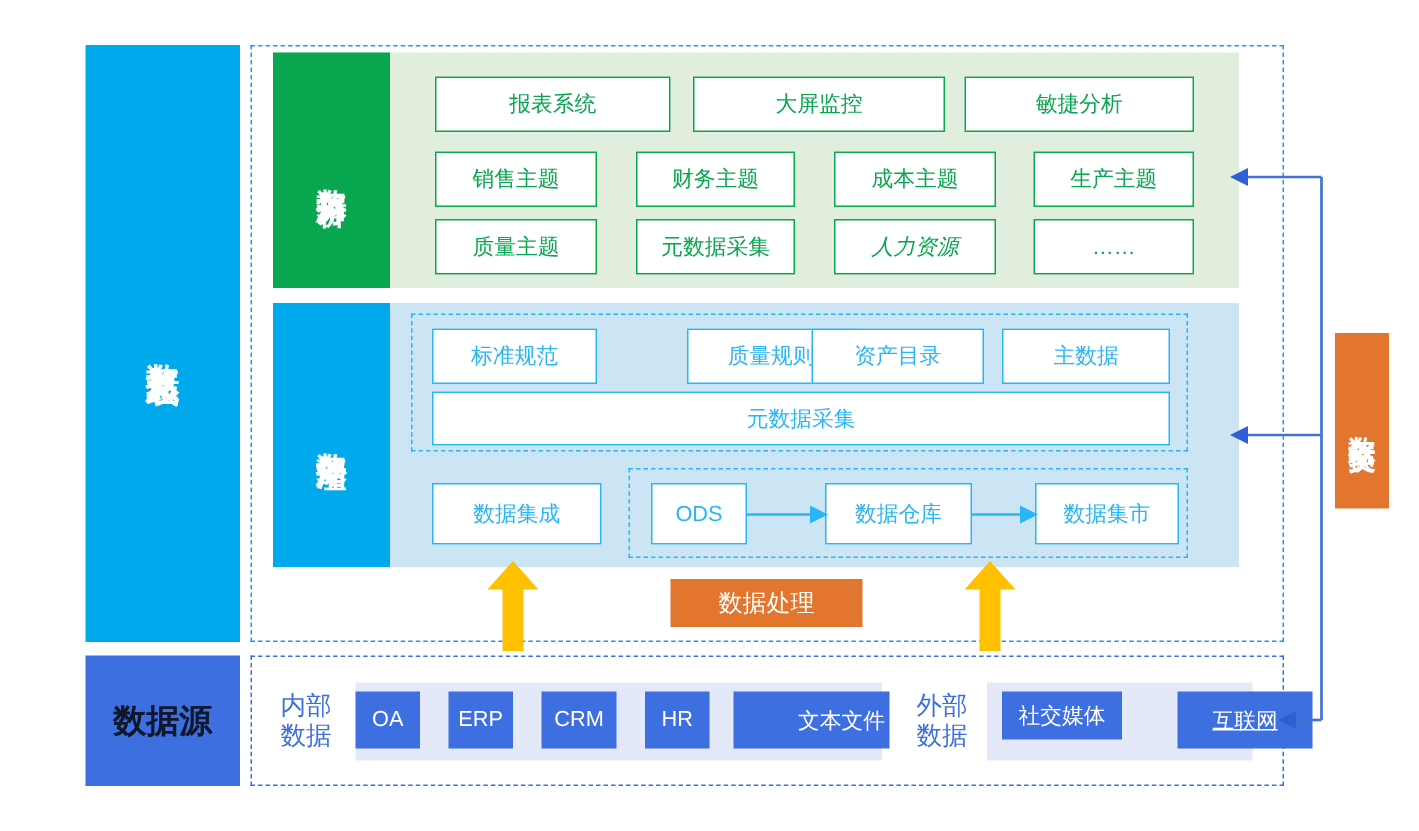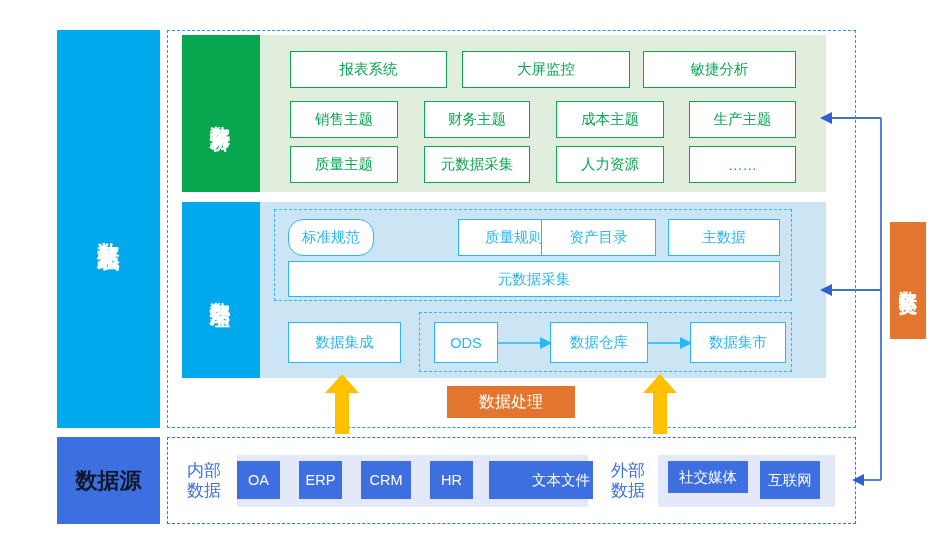--- a/index.html
+++ b/index.html
@@ -93,36 +93,36 @@
 <div class="abs box-green ctr" style="left:689px;top:101px;width:107px;height:37px;">
   <span>生产主题</span>
 </div>
 
 <div class="abs box-green ctr" style="left:290px;top:146px;width:108px;height:37px;">
   <span>质量主题</span>
 </div>
 <div class="abs box-green ctr" style="left:424px;top:146px;width:106px;height:37px;">
   <span>元数据采集</span>
 </div>
-<div class="abs box-green ctr" style="left:556px;top:146px;width:108px;height:37px;">
+<div class="abs box-green ctr" style="left:556px;top:146px;width:108px;height:37px;font-style:italic;">
   <span>人力资源</span>
 </div>
 <div class="abs box-green ctr" style="left:689px;top:146px;width:107px;height:37px;">
   <span>……</span>
 </div>
 
 <div class="abs band-blue" style="left:182px;top:202px;width:644px;height:176px;"></div>
 
 <div class="abs lbl-blue vert ctr" style="left:182px;top:202px;width:78px;height:176px;">
   <span>数据治理</span>
 </div>
 
 <div class="abs dashgrp" style="left:274px;top:209px;width:518px;height:92px;"></div>
 
-<div class="abs box-blue ctr" style="left:288px;top:219px;width:86px;height:37px;border-radius:15px;">
+<div class="abs box-blue ctr" style="left:288px;top:219px;width:110px;height:37px;">
   <span>标准规范</span>
 </div>
 <div class="abs box-blue ctr" style="left:414px;top:219px;width:112px;height:37px;margin-left:44px;">
   <span>质量规则</span>
 </div>
 <div class="abs box-blue ctr" style="left:541px;top:219px;width:115px;height:37px;">
   <span>资产目录</span>
 </div>
 <div class="abs box-blue ctr" style="left:668px;top:219px;width:112px;height:37px;">
   <span>主数据</span>
@@ -196,21 +196,21 @@
 <div class="abs src-strip" style="left:658px;top:455px;width:177px;height:52px;"></div>
 
 <div class="abs src-lbl" style="left:597px;top:455px;width:62px;height:52px;flex-direction:column;">
   <span>外部</span>
   <span>数据</span>
 </div>
 
 <div class="abs box-src ctr" style="left:668px;top:461px;width:80px;height:32px;">
   <span>社交媒体</span>
 </div>
-<div class="abs box-src ctr" style="left:760px;top:461px;width:60px;height:38px;">
+<div class="abs box-src ctr" style="left:785px;top:461px;width:90px;height:38px;text-decoration:underline;">
   <span>互联网</span>
 </div>
 
 <div class="abs orange orange-v vert ctr" style="left:890px;top:222px;width:36px;height:117px;">
   <span>数据交换</span>
 </div>
 
 <svg class="abs" style="left:818px;top:110px;" width="70" height="378">
 
   <line x1="63" y1="8" x2="63" y2="370" stroke="#4472d4" stroke-width="1.8"></line>

